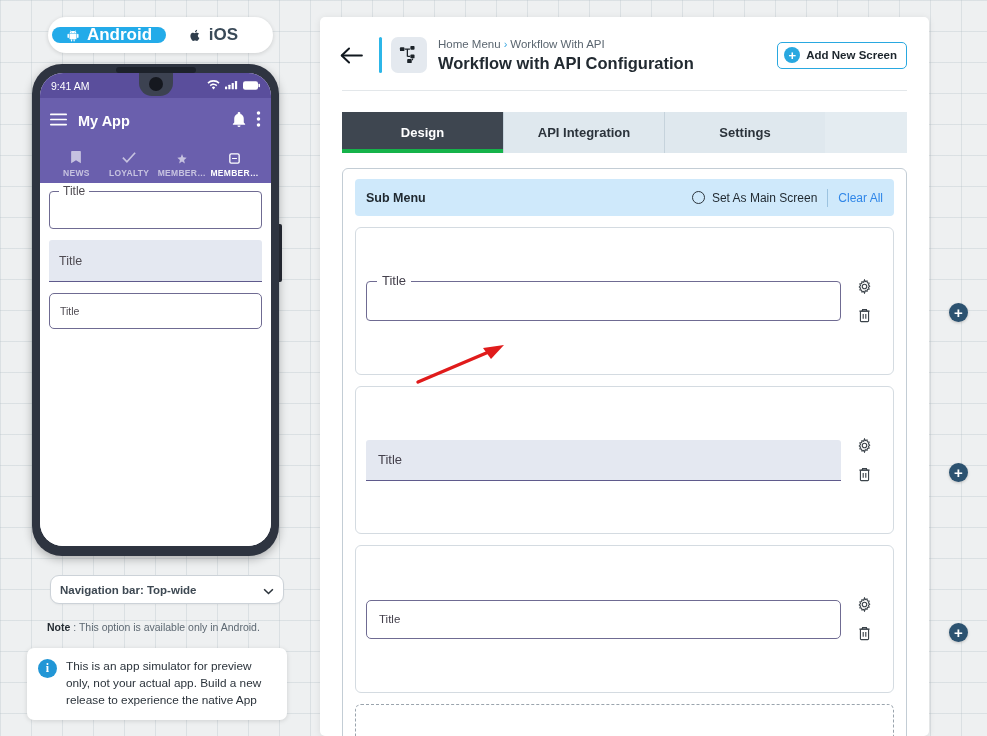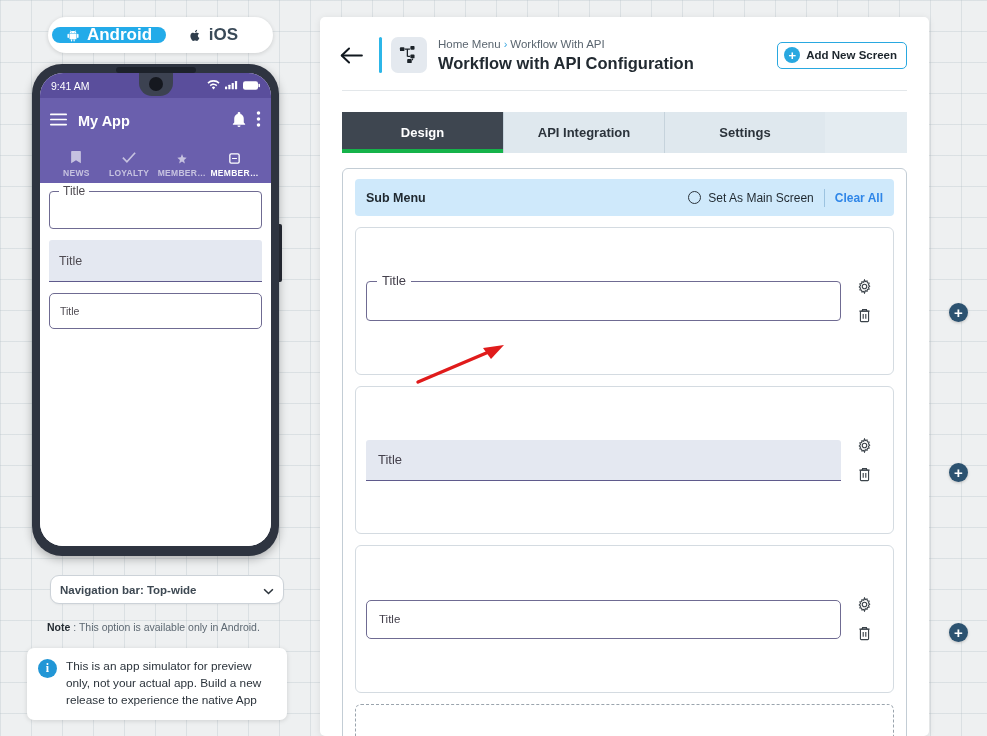--- a/index.html
+++ b/index.html
@@ -198,21 +198,21 @@
     background: #cfe9fb; border-radius: 4px; height: 37px;
     display: flex; align-items: center; padding: 0 11px;
   }
   #sub-menu-title { flex: 1; font-size: 12.5px; font-weight: bold; color: #1f282f; }
   #set-main-wrap { display: flex; align-items: center; gap: 7px; cursor: pointer; }
   .radio-ring {
     width: 13px; height: 13px; border-radius: 50%; border: 1.6px solid #2b343c;
   }
   #set-main-label { font-size: 12px; color: #1f282f; }
   #sub-menu-sep { width: 1px; height: 18px; background: #9cc3e0; margin: 0 10px; }
-  #clear-all { font-size: 12px; color: #2f86e8; font-weight: bold; cursor: pointer; }
+  #clear-all { font-size: 12px; color: #2f86e8; font-weight: normal; cursor: pointer; }
 
   .field-card {
     margin-top: 11px; border: 1px solid #d4dbe1; border-radius: 6px;
     height: 148px; display: flex; align-items: center; padding: 0 14px 0 10px;
     position: relative; background: #fff;
   }
   .field-card.dashed { border: 1.5px dashed #9aa4ad; }
   .field-wrap { flex: 1; }
   .card-actions {
     width: 30px; display: flex; flex-direction: column; align-items: center;

